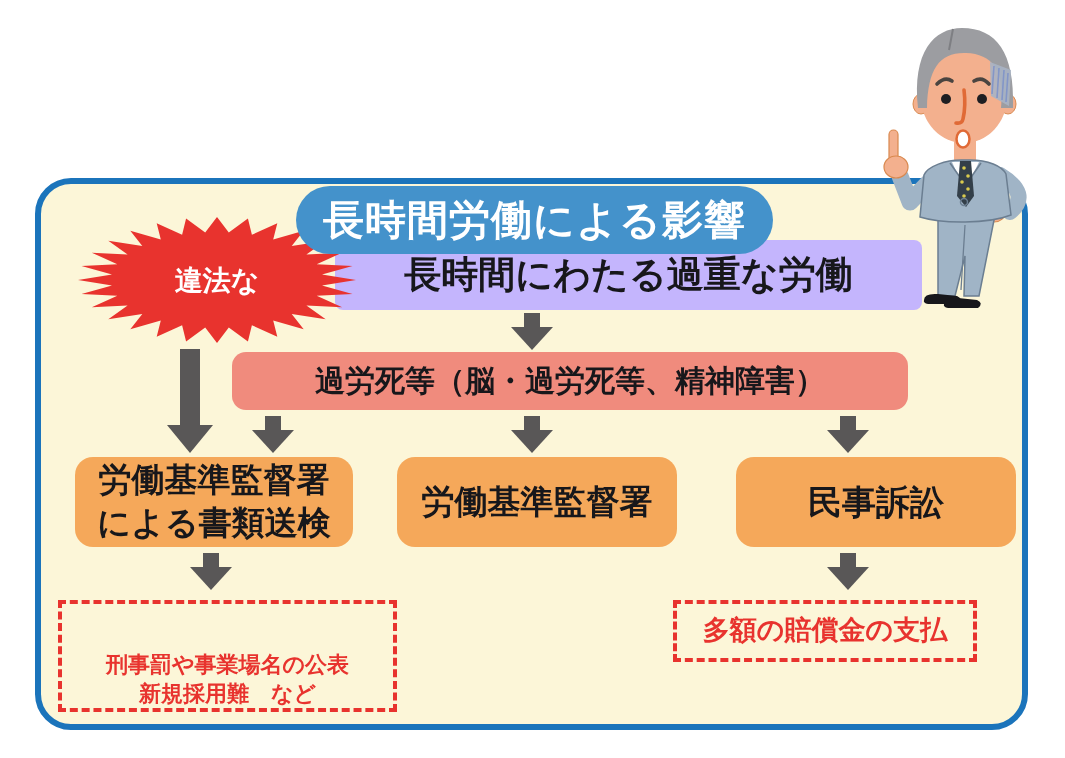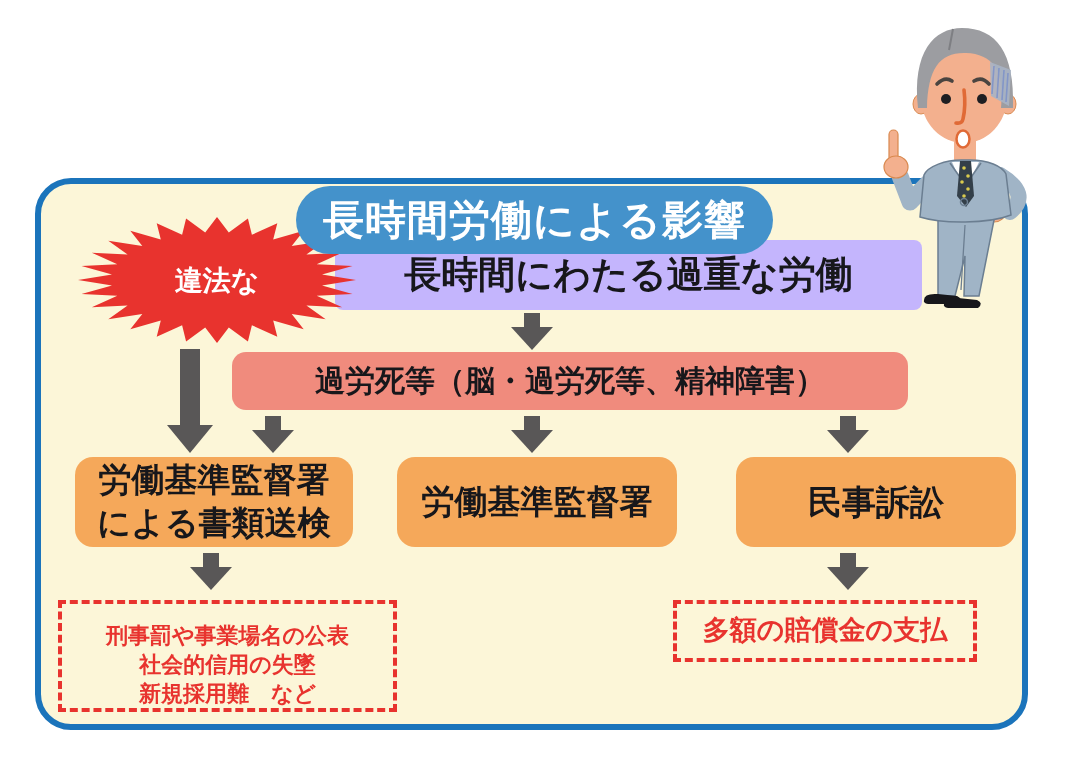--- a/index.html
+++ b/index.html
@@ -156,21 +156,20 @@
   <div class="shaft"></div>
   <div class="head"></div>
 </div>
 <div class="abs arr arr-sm a-box3-out">
   <div class="shaft"></div>
   <div class="head"></div>
 </div>
 
 <div class="abs dashed dashed-left">
   <span>刑事罰や事業場名の公表</span>
-  <span>社会的信用の失墜</span>
   <span>新規採用難　など</span>
 </div>
 <div class="abs dashed dashed-right">
   <span>多額の賠償金の支払</span>
 </div>
 
 <div class="abs man">
   <svg viewBox="0 0 206 302" aria-hidden="true">
 
     <path d="M75,168 L52,192 L42,166" stroke="#A0B4C6" stroke-width="17" fill="none" stroke-linejoin="round" stroke-linecap="round"></path>

